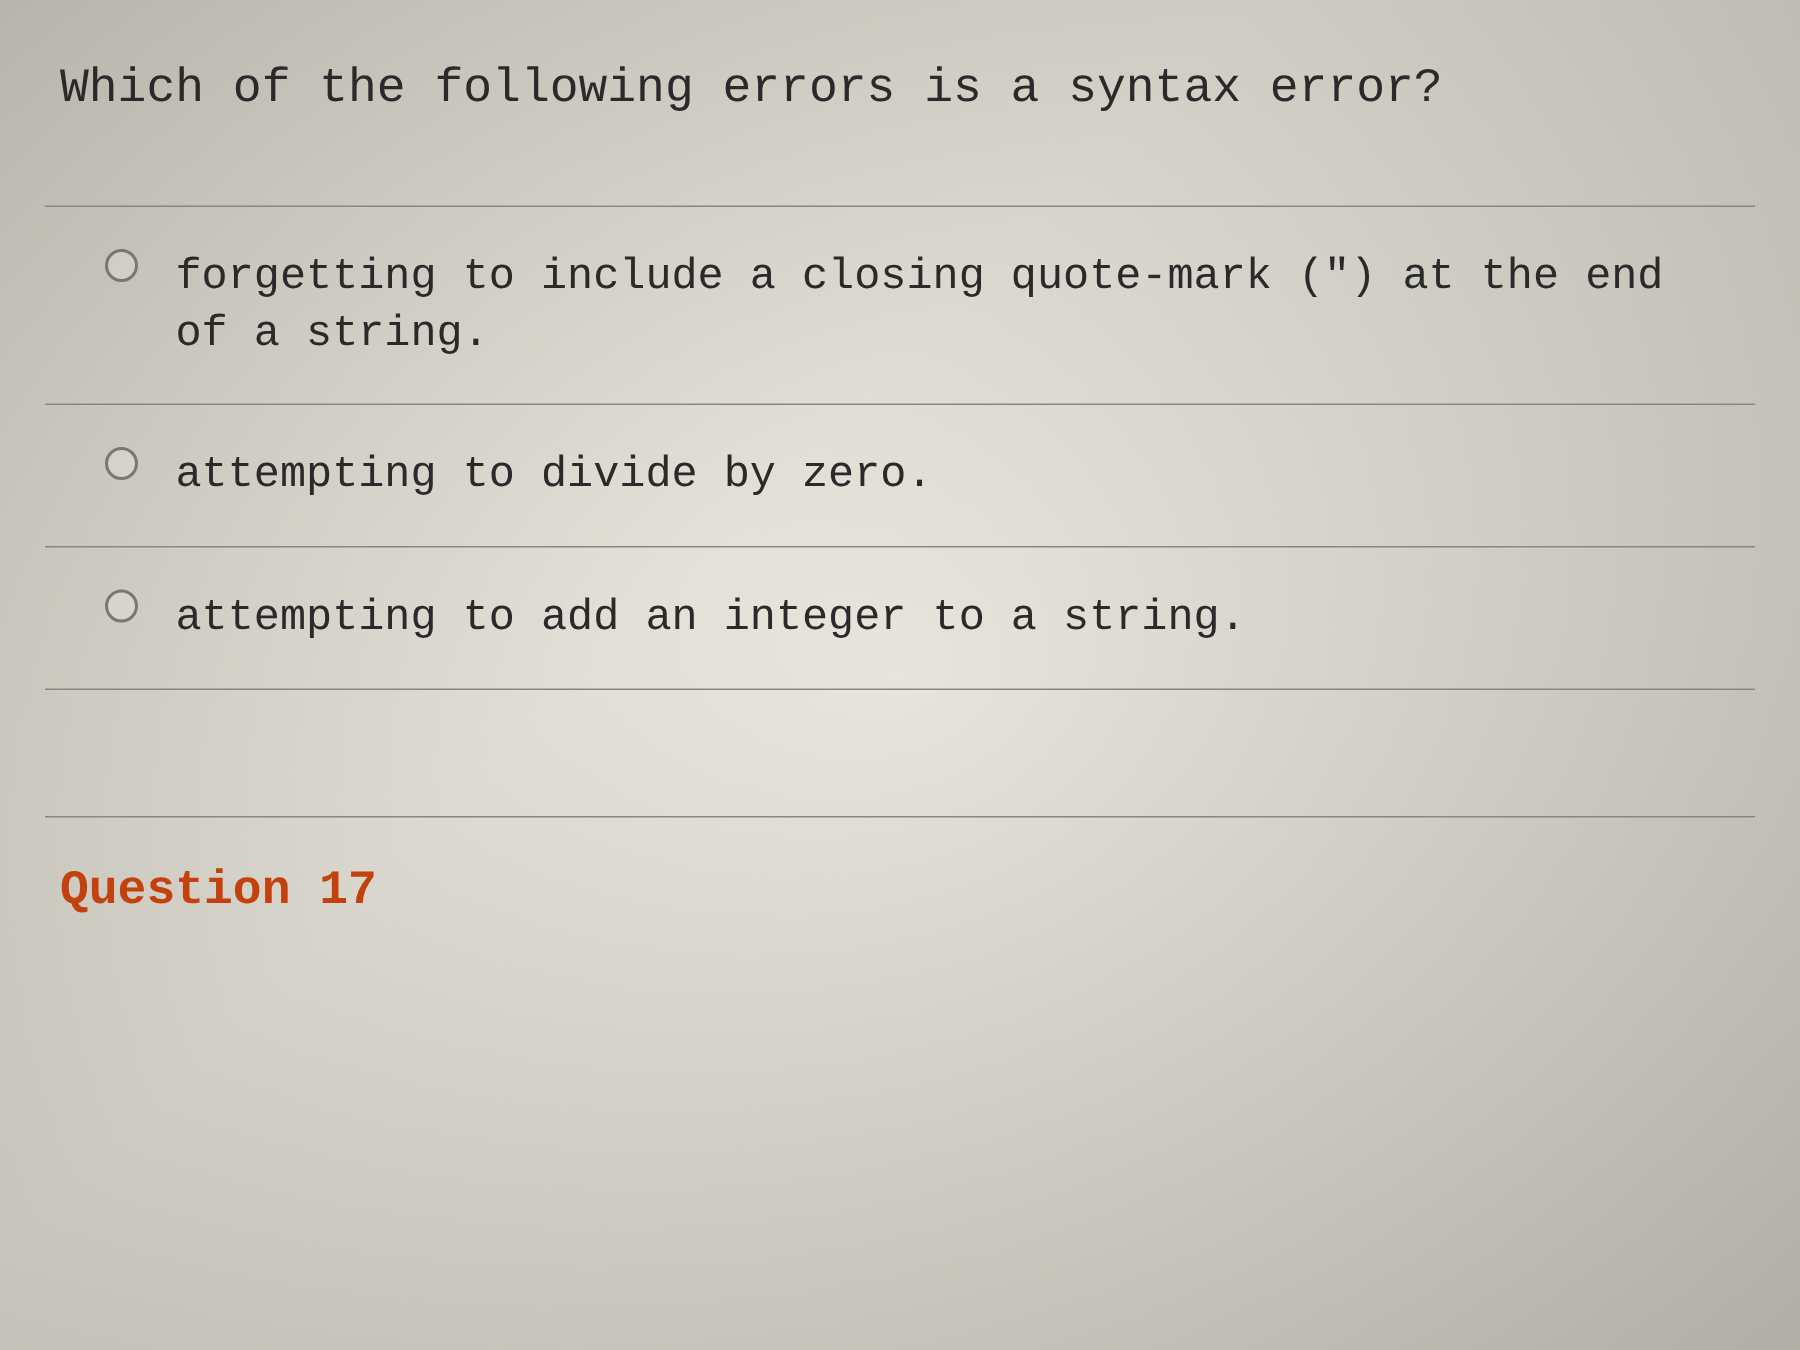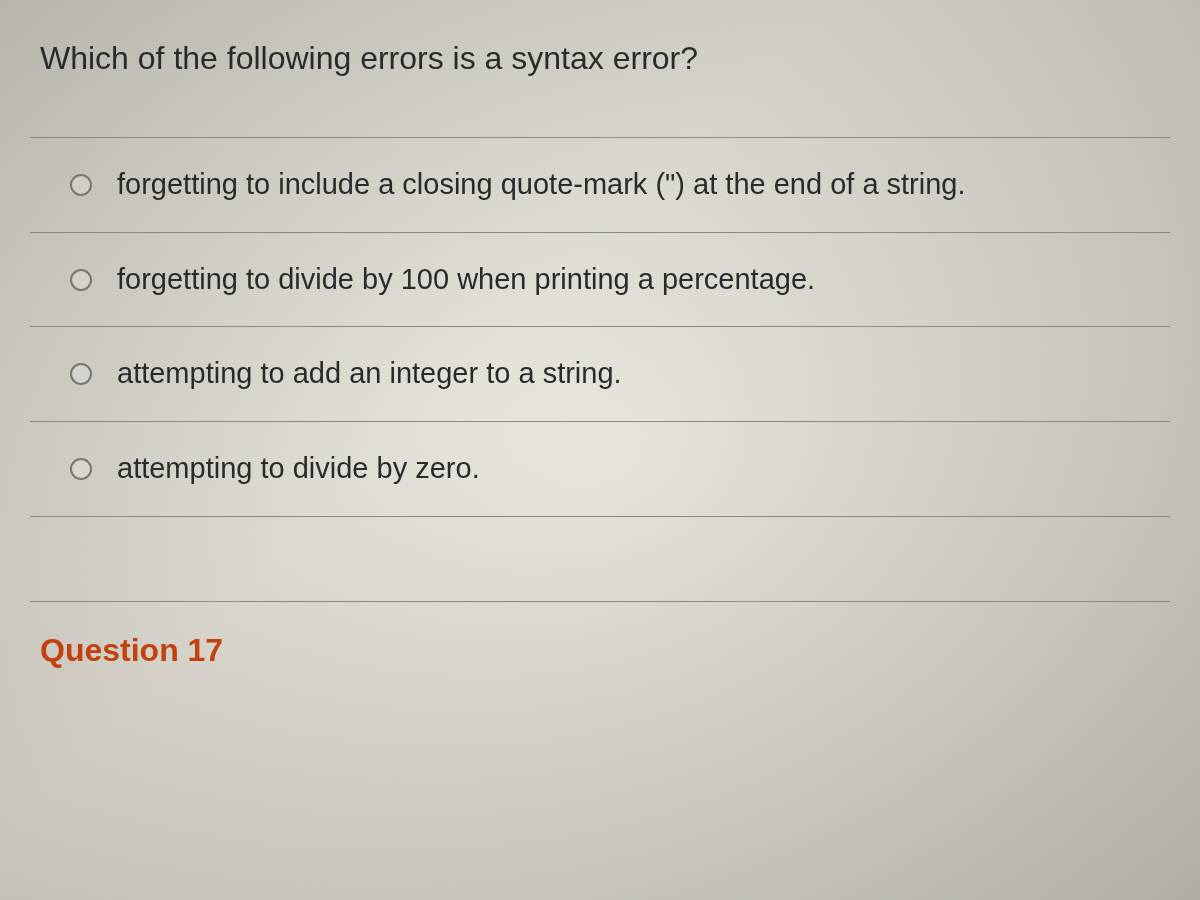--- a/index.html
+++ b/index.html
@@ -23,34 +23,34 @@
       top: 0;
       left: 0;
       right: 0;
       bottom: 0;
       background: radial-gradient(ellipse at center, rgba(255,255,255,0.15) 0%, rgba(0,0,0,0.15) 100%);
       pointer-events: none;
     }
     .question-container {
       position: relative;
       z-index: 1;
+      font-family: Liberation Mono, monospace;
     }
     .question-prompt {
       font-size: 32px;
       font-weight: 400;
       margin-bottom: 60px;
       padding-left: 10px;
       color: #2a2a2a;
     }
     .options-list {
       border-top: 1px solid #8a8680;
     }
     .option-row {
       display: flex;
-      align-items: center;
       padding: 28px 20px 28px 40px;
       border-bottom: 1px solid #8a8680;
       cursor: pointer;
     }
     .radio {
       width: 22px;
       height: 22px;
       border: 2px solid #7a7670;
       border-radius: 50%;
       background: rgba(255,255,255,0.2);
@@ -79,27 +79,23 @@
 <div class="question-container">
   <div class="question-prompt">Which of the following errors is a syntax error?</div>
 
   <div class="options-list">
     <div class="option-row">
       <div class="radio"></div>
       <div class="option-label">forgetting to include a closing quote-mark (") at the end of a string.</div>
     </div>
     <div class="option-row">
       <div class="radio"></div>
-      <div class="option-label">forgetting to divide by 100 when printing a percentage.</div>
+      <div class="option-label">attempting to divide by zero.</div>
     </div>
     <div class="option-row">
       <div class="radio"></div>
       <div class="option-label">attempting to add an integer to a string.</div>
-    </div>
-    <div class="option-row">
-      <div class="radio"></div>
-      <div class="option-label">attempting to divide by zero.</div>
     </div>
     <div class="spacer-row"></div>
   </div>
 
   <div class="next-question">Question 17</div>
 </div>
 
 </body></html>

